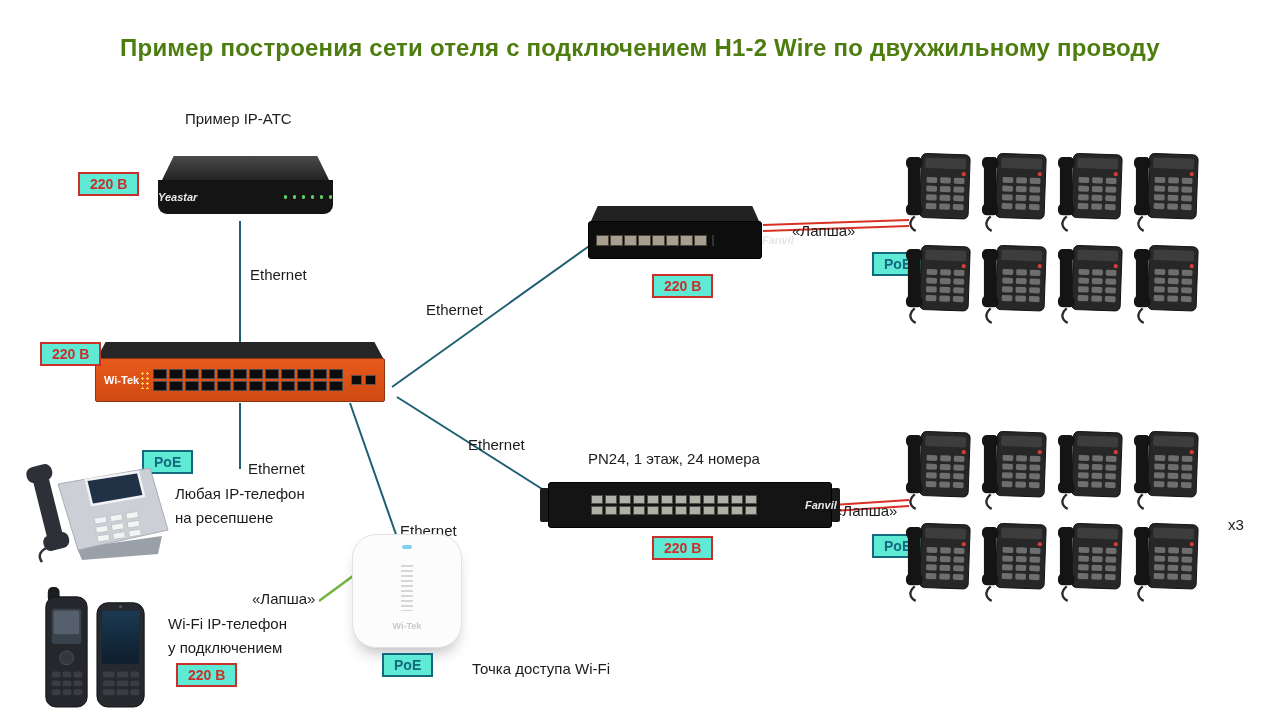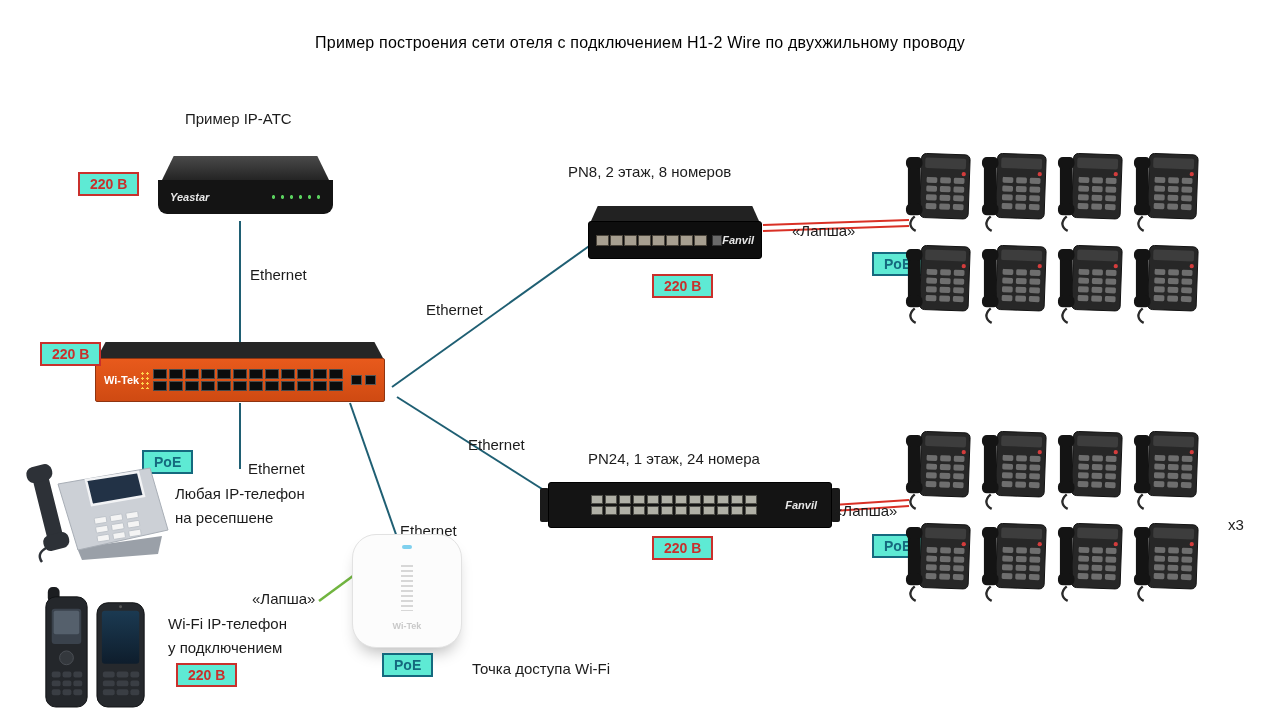--- a/index.html
+++ b/index.html
@@ -1,20 +1,20 @@
 <!DOCTYPE html>
 <html style="--power-red: #c9302c; --poe-teal: #15697e; --line: #1f5f73; --lapsha-red: #d93025; --air-green: #71b540; --switch-orange: #e85a1c;"><head>
 <meta charset="utf-8">
 <style>
   * { margin:0; padding:0; box-sizing:border-box; }
   html,body { background:#fff; font-family:"Liberation Sans", sans-serif; }
   #canvas { position:relative; width:1280px; height:720px; background:#fff; overflow:hidden; }
 
   #title { position:absolute; top:34px; left:0; width:100%; text-align:center;
-           font-size:16px; font-weight:normal; color:#000000; letter-spacing:.2px; }
+           font-size:24px; font-weight:bold; color:#4d7c0f; letter-spacing:.2px; }
 
   .node-label { position:absolute; font-size:15px; color:#1c1c1c; line-height:24px; white-space:nowrap; }
   .edge-label { position:absolute; font-size:15px; color:#1c1c1c; white-space:nowrap;margin-top:20px; }
 
   .badge { position:absolute; background:#5eead4; font-weight:bold; font-size:14px;
            padding:2px 10px; white-space:nowrap; }
   .badge.power { border:2px solid var(--power-red,#c9302c); color:var(--power-red,#c9302c); }
   .badge.poe   { border:2px solid var(--poe-teal,#15697e); color:var(--poe-teal,#15697e); }
 
   #lines { position:absolute; inset:0; }
@@ -22,21 +22,21 @@
   #lines .lapsha { stroke:var(--lapsha-red,#d93025); stroke-width:2; }
   #lines .air    { stroke:var(--air-green,#71b540); stroke-width:2.5; }
 
   .device { position:absolute; }
 
   
   .pbx { width:175px; height:62px; }
   .pbx-top { height:24px; margin:0 4px; background:linear-gradient(#4a4a4a,#242424);
              clip-path:polygon(7% 0, 93% 0, 100% 100%, 0 100%); border-radius:10px 10px 0 0; }
   .pbx-front { height:34px; background:#141414; border-radius:0 0 9px 9px;
-               display:flex; align-items:center; padding:0 12px; }
+               display:flex; align-items:center; padding:0 0; }
   .pbx-brand { color:#e8e8e8; font-size:11px; font-weight:bold; font-style:italic; }
   .pbx-leds { margin-left:auto; width:52px; height:6px;
               background-image:radial-gradient(circle,#5ad05e 1.6px,transparent 2px);
               background-size:9px 6px; background-repeat:repeat-x; }
 
   
   .switch-wt { width:290px; height:60px; }
   .wt-top { height:16px; margin:0 2px; background:#262626;
             clip-path:polygon(3% 0, 97% 0, 100% 100%, 0 100%); }
   .wt-front { height:44px; background:linear-gradient(var(--switch-orange,#e85a1c),#cf4a12);
@@ -52,21 +52,21 @@
 
   
   .pn8 { width:174px; height:56px; }
   .pn-top { height:15px; margin:0 3px; background:#222;
             clip-path:polygon(4% 0, 96% 0, 100% 100%, 0 100%); }
   .pn8 .pn-front { height:38px; background:#0e0e0e; border-radius:3px; border:1px solid #000;
                    display:flex; align-items:center; padding:0 7px; }
   .pn8-ports { display:grid; grid-template-columns:repeat(8,13px); grid-auto-rows:11px; gap:1px; }
   .pn8-ports .port { background:#a79f90; border:1px solid #4c463c; }
   .uplink { width:12px; height:11px; margin-left:5px; background:#6a6a6a; border:1px solid #333; }
-  .pn-logo { margin-left:auto; color:#e6e6e6; font-size:11px; font-weight:bold; font-style:italic; }
+  .pn-logo { margin-left:auto; color:#e6e6e6; font-size:11px; font-weight:bold; font-style:italic;padding-left:48px; }
 
   
   .pn24 { width:284px; height:46px; }
   .pn24 .ear { position:absolute; top:6px; width:9px; height:34px; background:#1a1a1a; border-radius:2px; }
   .pn24 .ear.left  { left:-8px; }
   .pn24 .ear.right { right:-8px; }
   .pn24-body { position:absolute; inset:0; background:#141414; border:1px solid #000; border-radius:3px;
                display:flex; align-items:center; padding:0 14px; }
   .pn24-ports { display:grid; grid-template-columns:repeat(12,12px); grid-auto-rows:9px; gap:2px; margin-left:28px; }
   .pn24-ports .port { background:#b0b0a6; border:1px solid #50504a; }
@@ -184,21 +184,20 @@
           <span class="port"></span>
         </div>
       <div class="wt-sfp">
           <span></span>
           <span></span>
         </div>
     </div>
   </div>
   <div class="badge power" style="left:40px;top:342px">220 В</div>
 
-  <div class="node-label" style="left:568px;top:160px">PN8, 2 этаж, 8 номеров</div>
   <div class="edge-label" style="left:426px;top:281px">Ethernet</div>
   <div class="device pn8" style="left:588px;top:206px">
     <div class="pn-top"></div>
     <div class="pn-front">
       <div class="pn8-ports">
           <span class="port"></span>
           <span class="port"></span>
           <span class="port"></span>
           <span class="port"></span>
           <span class="port"></span>

